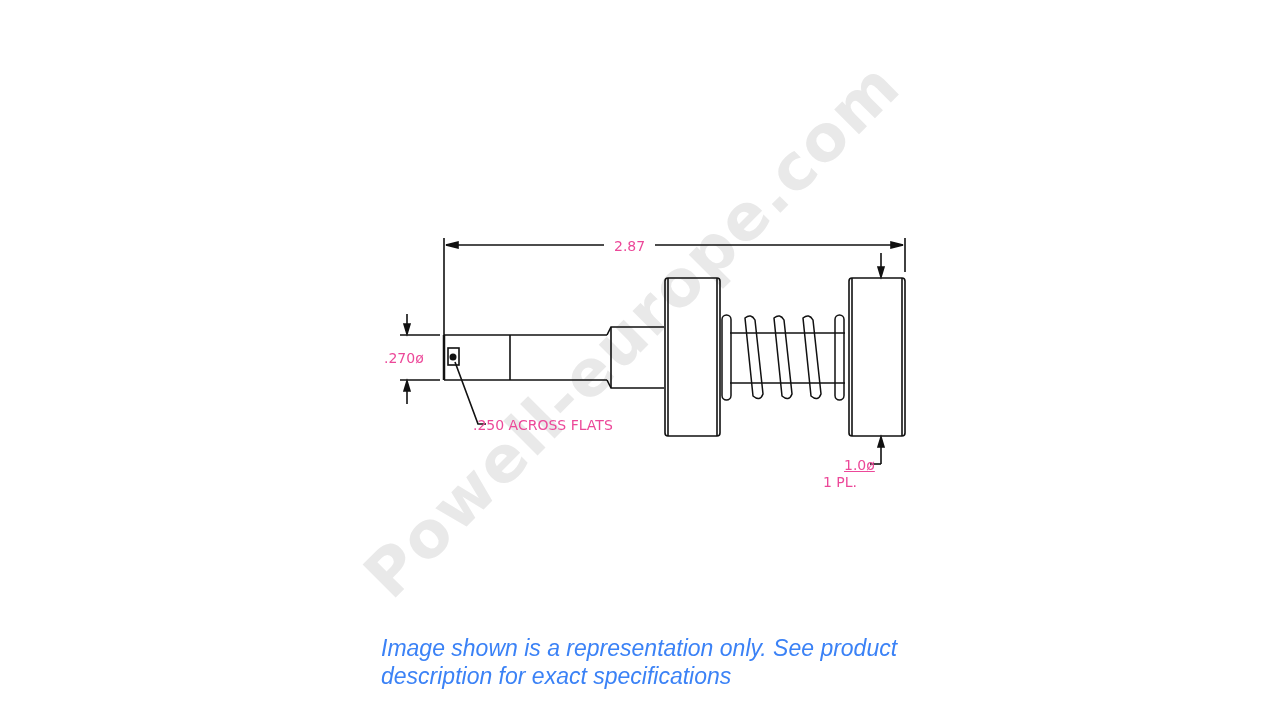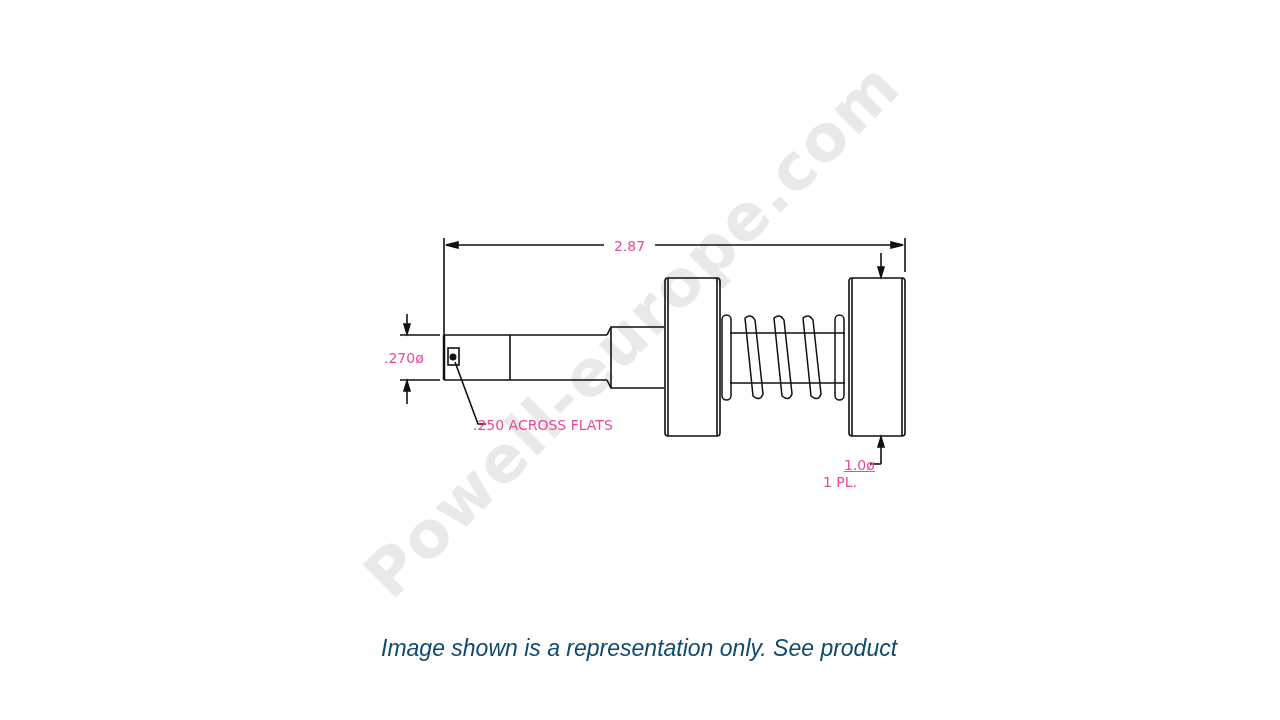--- a/index.html
+++ b/index.html
@@ -2,21 +2,21 @@
 <html><head>
 <meta charset="utf-8">
 <style>
   html,body{margin:0;padding:0;background:#ffffff;}
   body{width:1280px;height:720px;position:relative;overflow:hidden;font-family:"Liberation Sans",sans-serif;}
   #drawing{position:absolute;left:0;top:0;width:1280px;height:720px;}
   .watermark{position:absolute;left:632px;top:330px;transform:translate(-50%,-50%) rotate(-45deg);
     font-family:"DejaVu Sans",sans-serif;font-size:64px;font-weight:bold;color:#e9e9e9;white-space:nowrap;letter-spacing:2px;}
   .dim{position:absolute;font-family:"DejaVu Sans",sans-serif;font-size:14px;color:#ec4899;white-space:nowrap;line-height:16px;}
   .caption{position:absolute;left:381px;top:634px;width:560px;font-family:"Liberation Sans",sans-serif;font-style:italic;
-    font-size:23px;line-height:28px;color:#0c4a6e;}
+    font-size:23px;line-height:28px;color:#3b82f6;}
 </style>
 </head>
 <body>
 
 <div class="watermark">Powell-europe.com</div>
 
 <svg id="drawing" viewBox="0 0 1280 720" xmlns="http://www.w3.org/2000/svg" fill="none" stroke="#111" stroke-width="1.6">
 
   <g>
     <line x1="444" y1="238" x2="444" y2="340"></line>
@@ -85,13 +85,14 @@
 </svg>
 
 <div class="dim" style="left:614px;top:238px;">2.87</div>
 <div class="dim" style="left:384px;top:350px;">.270ø</div>
 <div class="dim" style="left:473px;top:417px;">.250 ACROSS FLATS</div>
 <div class="dim" style="left:844px;top:457px;text-decoration:underline;">1.0ø</div>
 <div class="dim" style="left:823px;top:474px;">1 PL.</div>
 
 <div class="caption">
   <div>Image shown is a representation only. See product</div>
+  <div>description for exact specifications</div>
 </div>
 
 </body></html>

